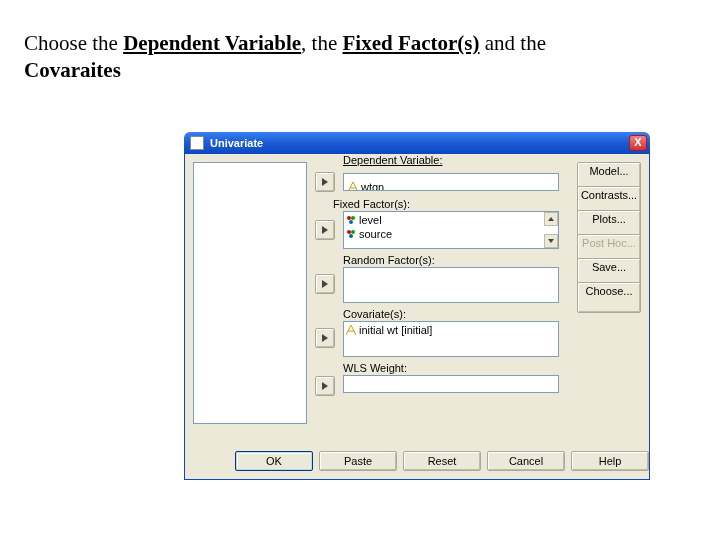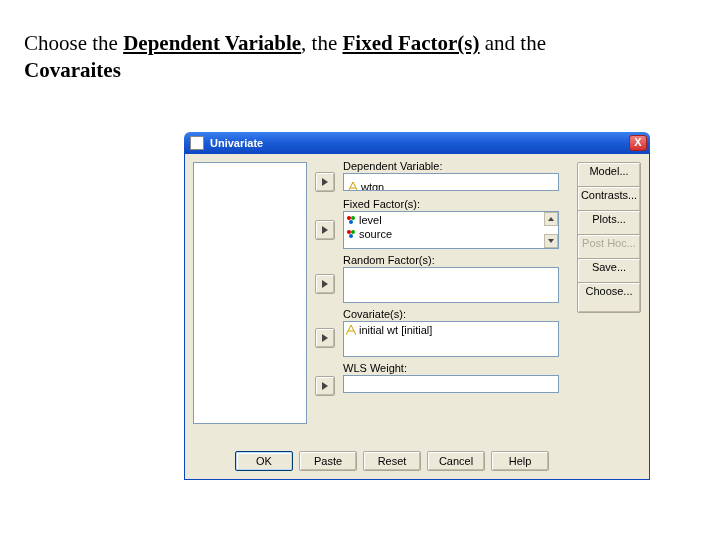--- a/index.html
+++ b/index.html
@@ -132,21 +132,21 @@
     cursor: pointer;
   }
   .rbtn.disabled { color: #aca899; cursor: default; }
   .bottomrow {
     position: absolute;
     left: 8px; bottom: 8px;
     display: flex;
     gap: 6px;
   }
   .bbtn {
-    width: 58px; height: 20px;
+    width: 78px; height: 20px;
     background: #ece9d8;
     border: 1px solid #aca899;
     border-radius: 2px;
     box-shadow: inset 1px 1px 0 #fff, inset -1px -1px 0 #c0bca8;
     font-size: 11px;
     text-align: center;
     line-height: 18px;
     cursor: pointer;
   }
   .bbtn.primary {
@@ -169,38 +169,38 @@
   </div>
   <div class="dlgbody">
 
     <div class="srclist"></div>
 
     <div class="movebtn" style="left:130px; top:18px;">
       <svg viewBox="0 0 8 8">
           <path d="M1 0 L7 4 L1 8 Z" fill="#444"></path>
         </svg>
     </div>
-    <div class="lbl" style="left:158px; top:6px;"><span>Dependent Variable:</span></div>
+    <div class="lbl" style="left:158px; top:0;text-decoration:underline;"><span>Dependent Variable:</span></div>
     <div class="fld" style="left:158px; top:19px; width:216px; height:18px;">
       <div class="fitem">
         <span class="ico-scale">
             <svg viewBox="0 0 10 10">
               <path d="M0 10 L5 0 L10 10 M2 6 H8" stroke="#caa000" stroke-width="1" fill="none"></path>
             </svg>
           </span>
         <span>wtgn</span>
       </div>
     </div>
 
     <div class="movebtn" style="left:130px; top:66px;">
       <svg viewBox="0 0 8 8">
           <path d="M1 0 L7 4 L1 8 Z" fill="#444"></path>
         </svg>
     </div>
-    <div class="lbl" style="left:158px; top:44px;"><span>Fixed Factor(s):</span></div>
+    <div class="lbl" style="left:148px; top:44px;"><span>Fixed Factor(s):</span></div>
     <div class="fld multi" style="left:158px; top:57px; width:216px; height:38px;">
       <div class="fitem">
         <span class="ico-nom">
             <svg viewBox="0 0 10 10">
               <circle cx="3" cy="3" r="2" fill="#d00"></circle>
               <circle cx="7" cy="3" r="2" fill="#0a0"></circle>
               <circle cx="5" cy="7" r="2" fill="#06c"></circle>
             </svg>
           </span>
         <span>level</span>

